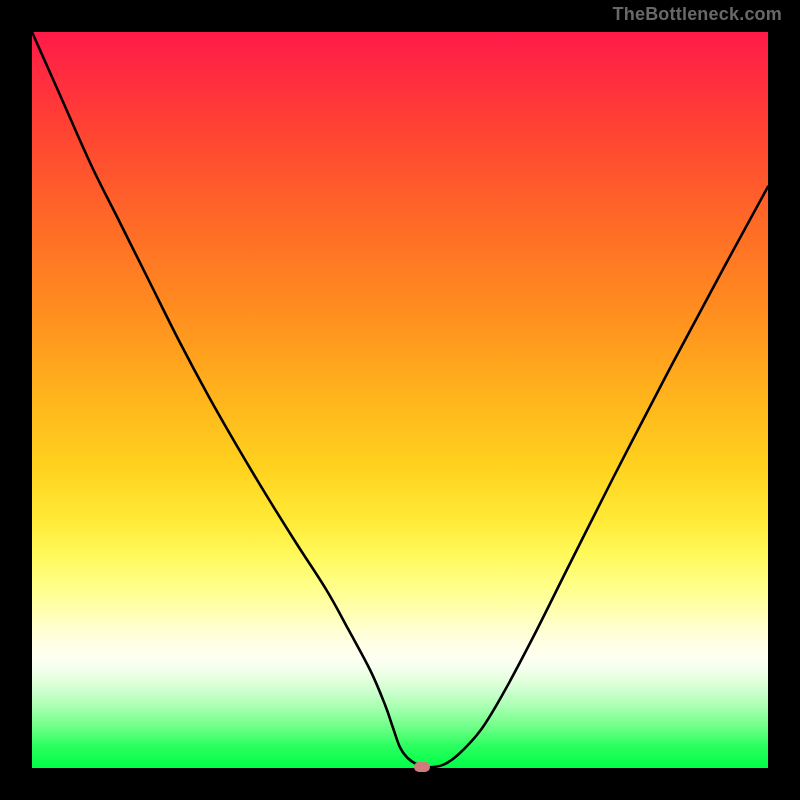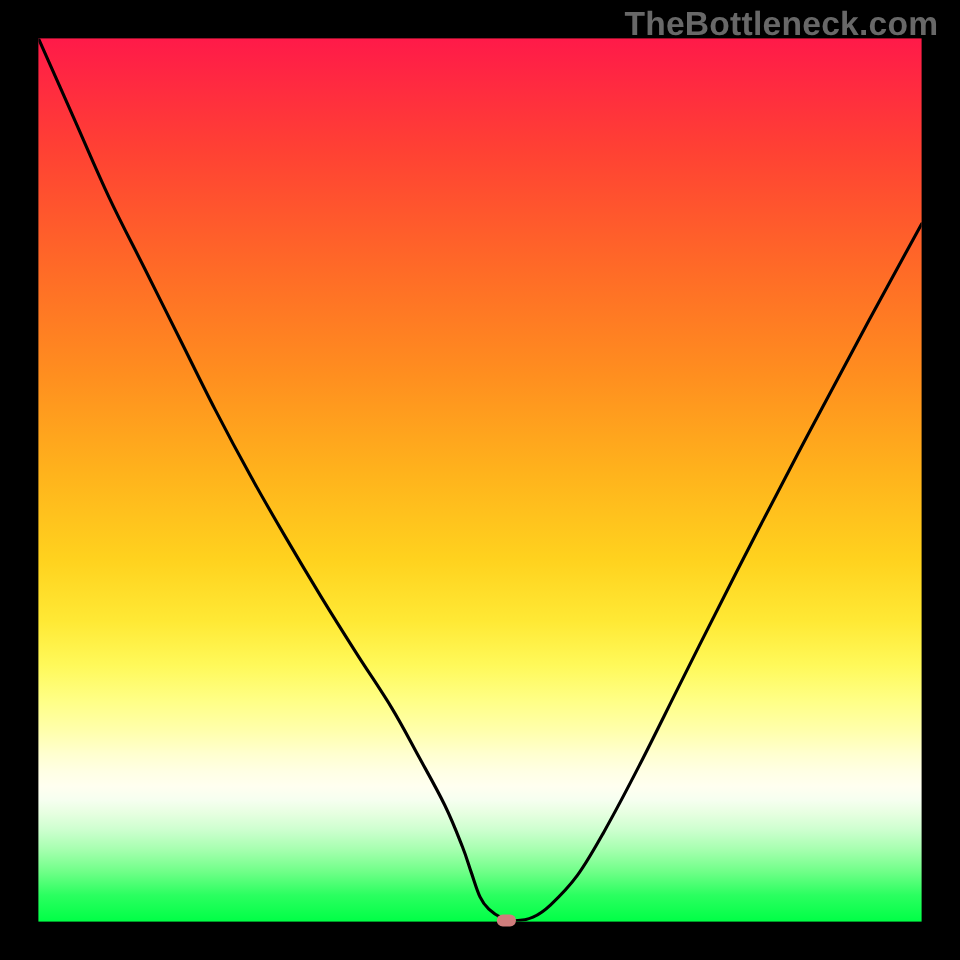--- a/index.html
+++ b/index.html
@@ -14,21 +14,21 @@
   .frame {
     position: relative;
     width: 800px;
     height: 800px;
     background: #000;
   }
   .watermark {
     position: absolute;
     top: 4px;
     right: 18px;
-    font-size: 28px;
+    font-size: 18px;
     font-weight: 600;
     color: #686868;
     letter-spacing: 0.2px;
     z-index: 5;
   }
   .plot-area {
     position: absolute;
     left: 32px;
     top: 32px;
     width: 736px;

